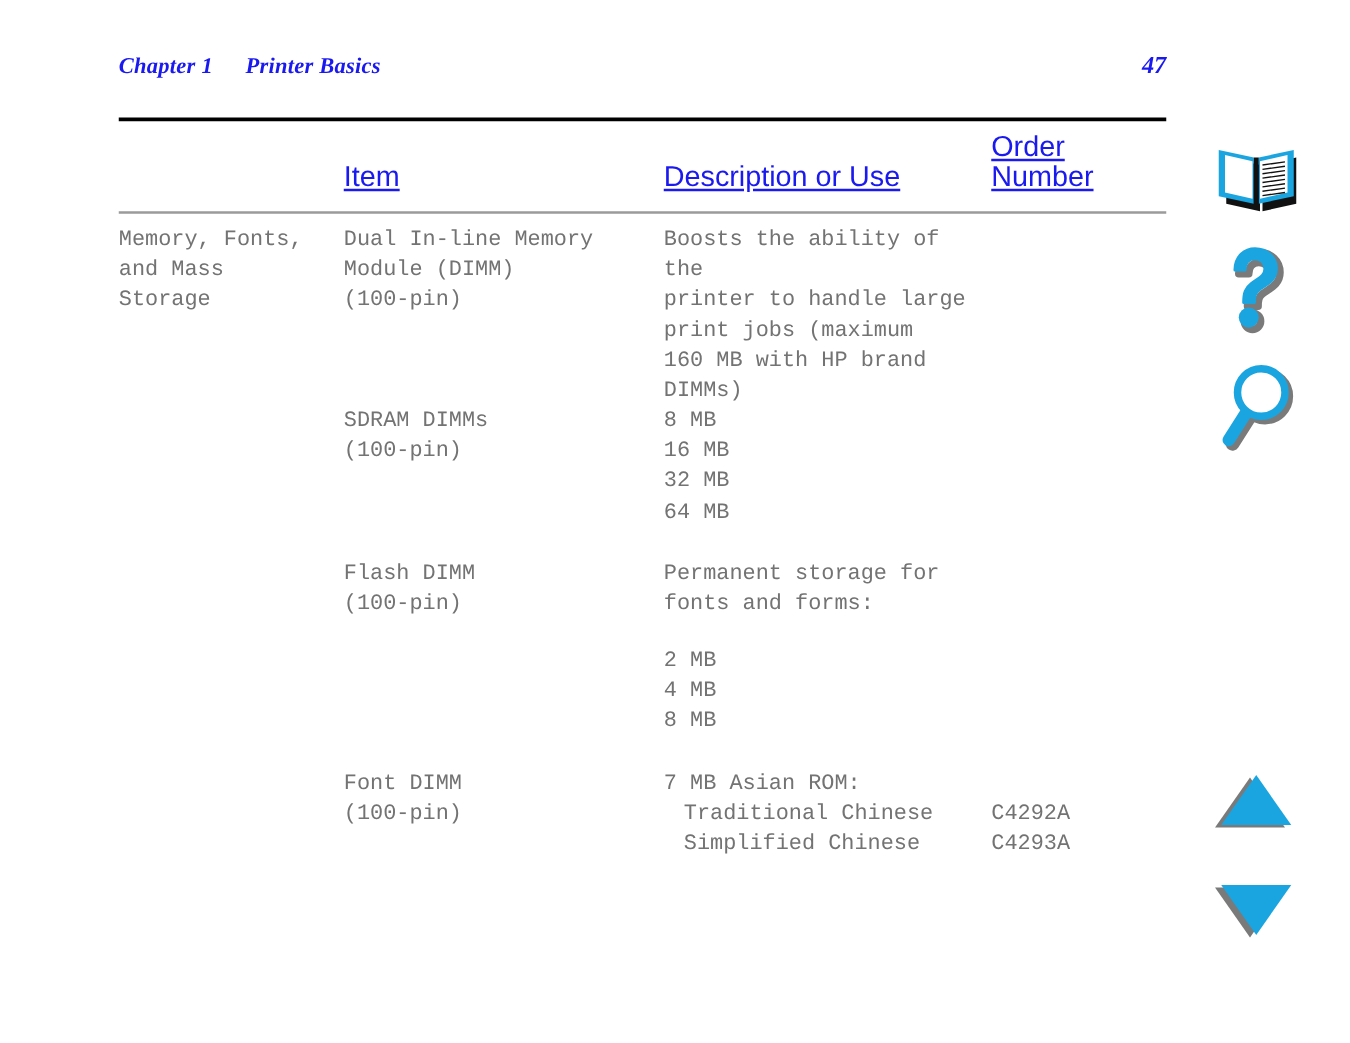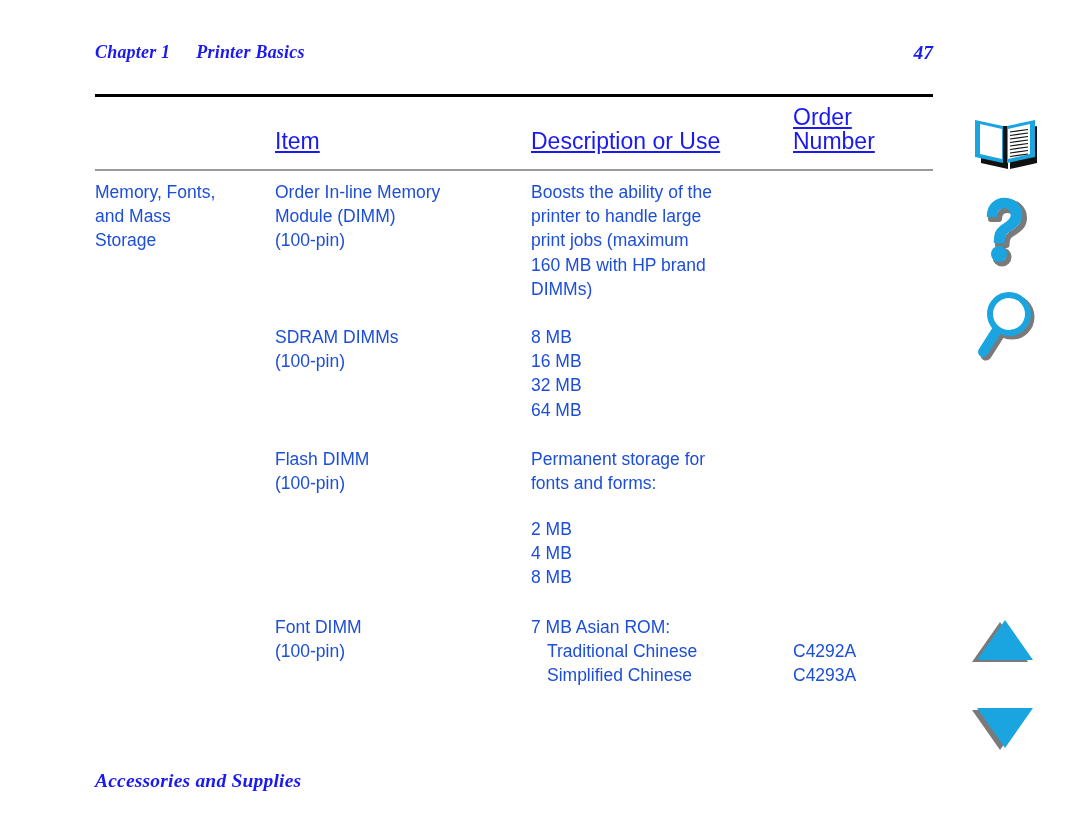--- a/index.html
+++ b/index.html
@@ -107,22 +107,23 @@
   }
   .row {
     position: relative;
     width: 838px;
   }
   .cell {
     position: absolute;
     top: 0;
     font-size: 17.5px;
     line-height: 24.2px;
-    color: #1d4ed8;
+    color: #737373;
     white-space: pre-line;
+    font-family: Liberation Mono, monospace;
   }
   .c-item   { left: 0px;   width: 175px; }
   .c-sub    { left: 180px; width: 250px; }
   .c-desc   { left: 436px; width: 258px; }
   .c-order  { left: 698px; width: 140px; }
   .desc-indent { padding-left: 16px; display: block; }
 
   
   .run-footer {
     position: absolute;
@@ -183,21 +184,21 @@
   </div>
 
   <div class="rule-thin"></div>
 
   <div class="tbody">
 
     <div class="row" style="height:145px;">
       <div class="cell c-item">Memory, Fonts,
 and Mass
 Storage</div>
-      <div class="cell c-sub">Order In-line Memory
+      <div class="cell c-sub">Dual In-line Memory
 Module (DIMM)
 (100-pin)</div>
       <div class="cell c-desc">Boosts the ability of the
 printer to handle large
 print jobs (maximum
 160 MB with HP brand
 DIMMs)</div>
       <div class="cell c-order"></div>
     </div>
 
@@ -240,21 +241,20 @@
       <div class="cell c-item"></div>
       <div class="cell c-sub"></div>
       <div class="cell c-desc desc-indent">Traditional Chinese
 Simplified Chinese</div>
       <div class="cell c-order">C4292A
 C4293A</div>
     </div>
 
   </div>
 
-  <div class="run-footer">Accessories and Supplies</div>
 
   <div class="rail">
 
     <div class="rail-btn rail-book">
       <span>
         <svg width="72" height="58" viewBox="0 0 72 58">
           <path d="M8 9 L8 46 L35 52 L35 15 Z" fill="#111111" transform="translate(4,4)"></path>
           <path d="M64 9 L64 46 L37 52 L37 15 Z" fill="#111111" transform="translate(4,4)"></path>
           <path d="M6 7 L6 44 L34 50 L34 13 Z" fill="#1ba5e0"></path>
           <path d="M66 7 L66 44 L38 50 L38 13 Z" fill="#1ba5e0"></path>

